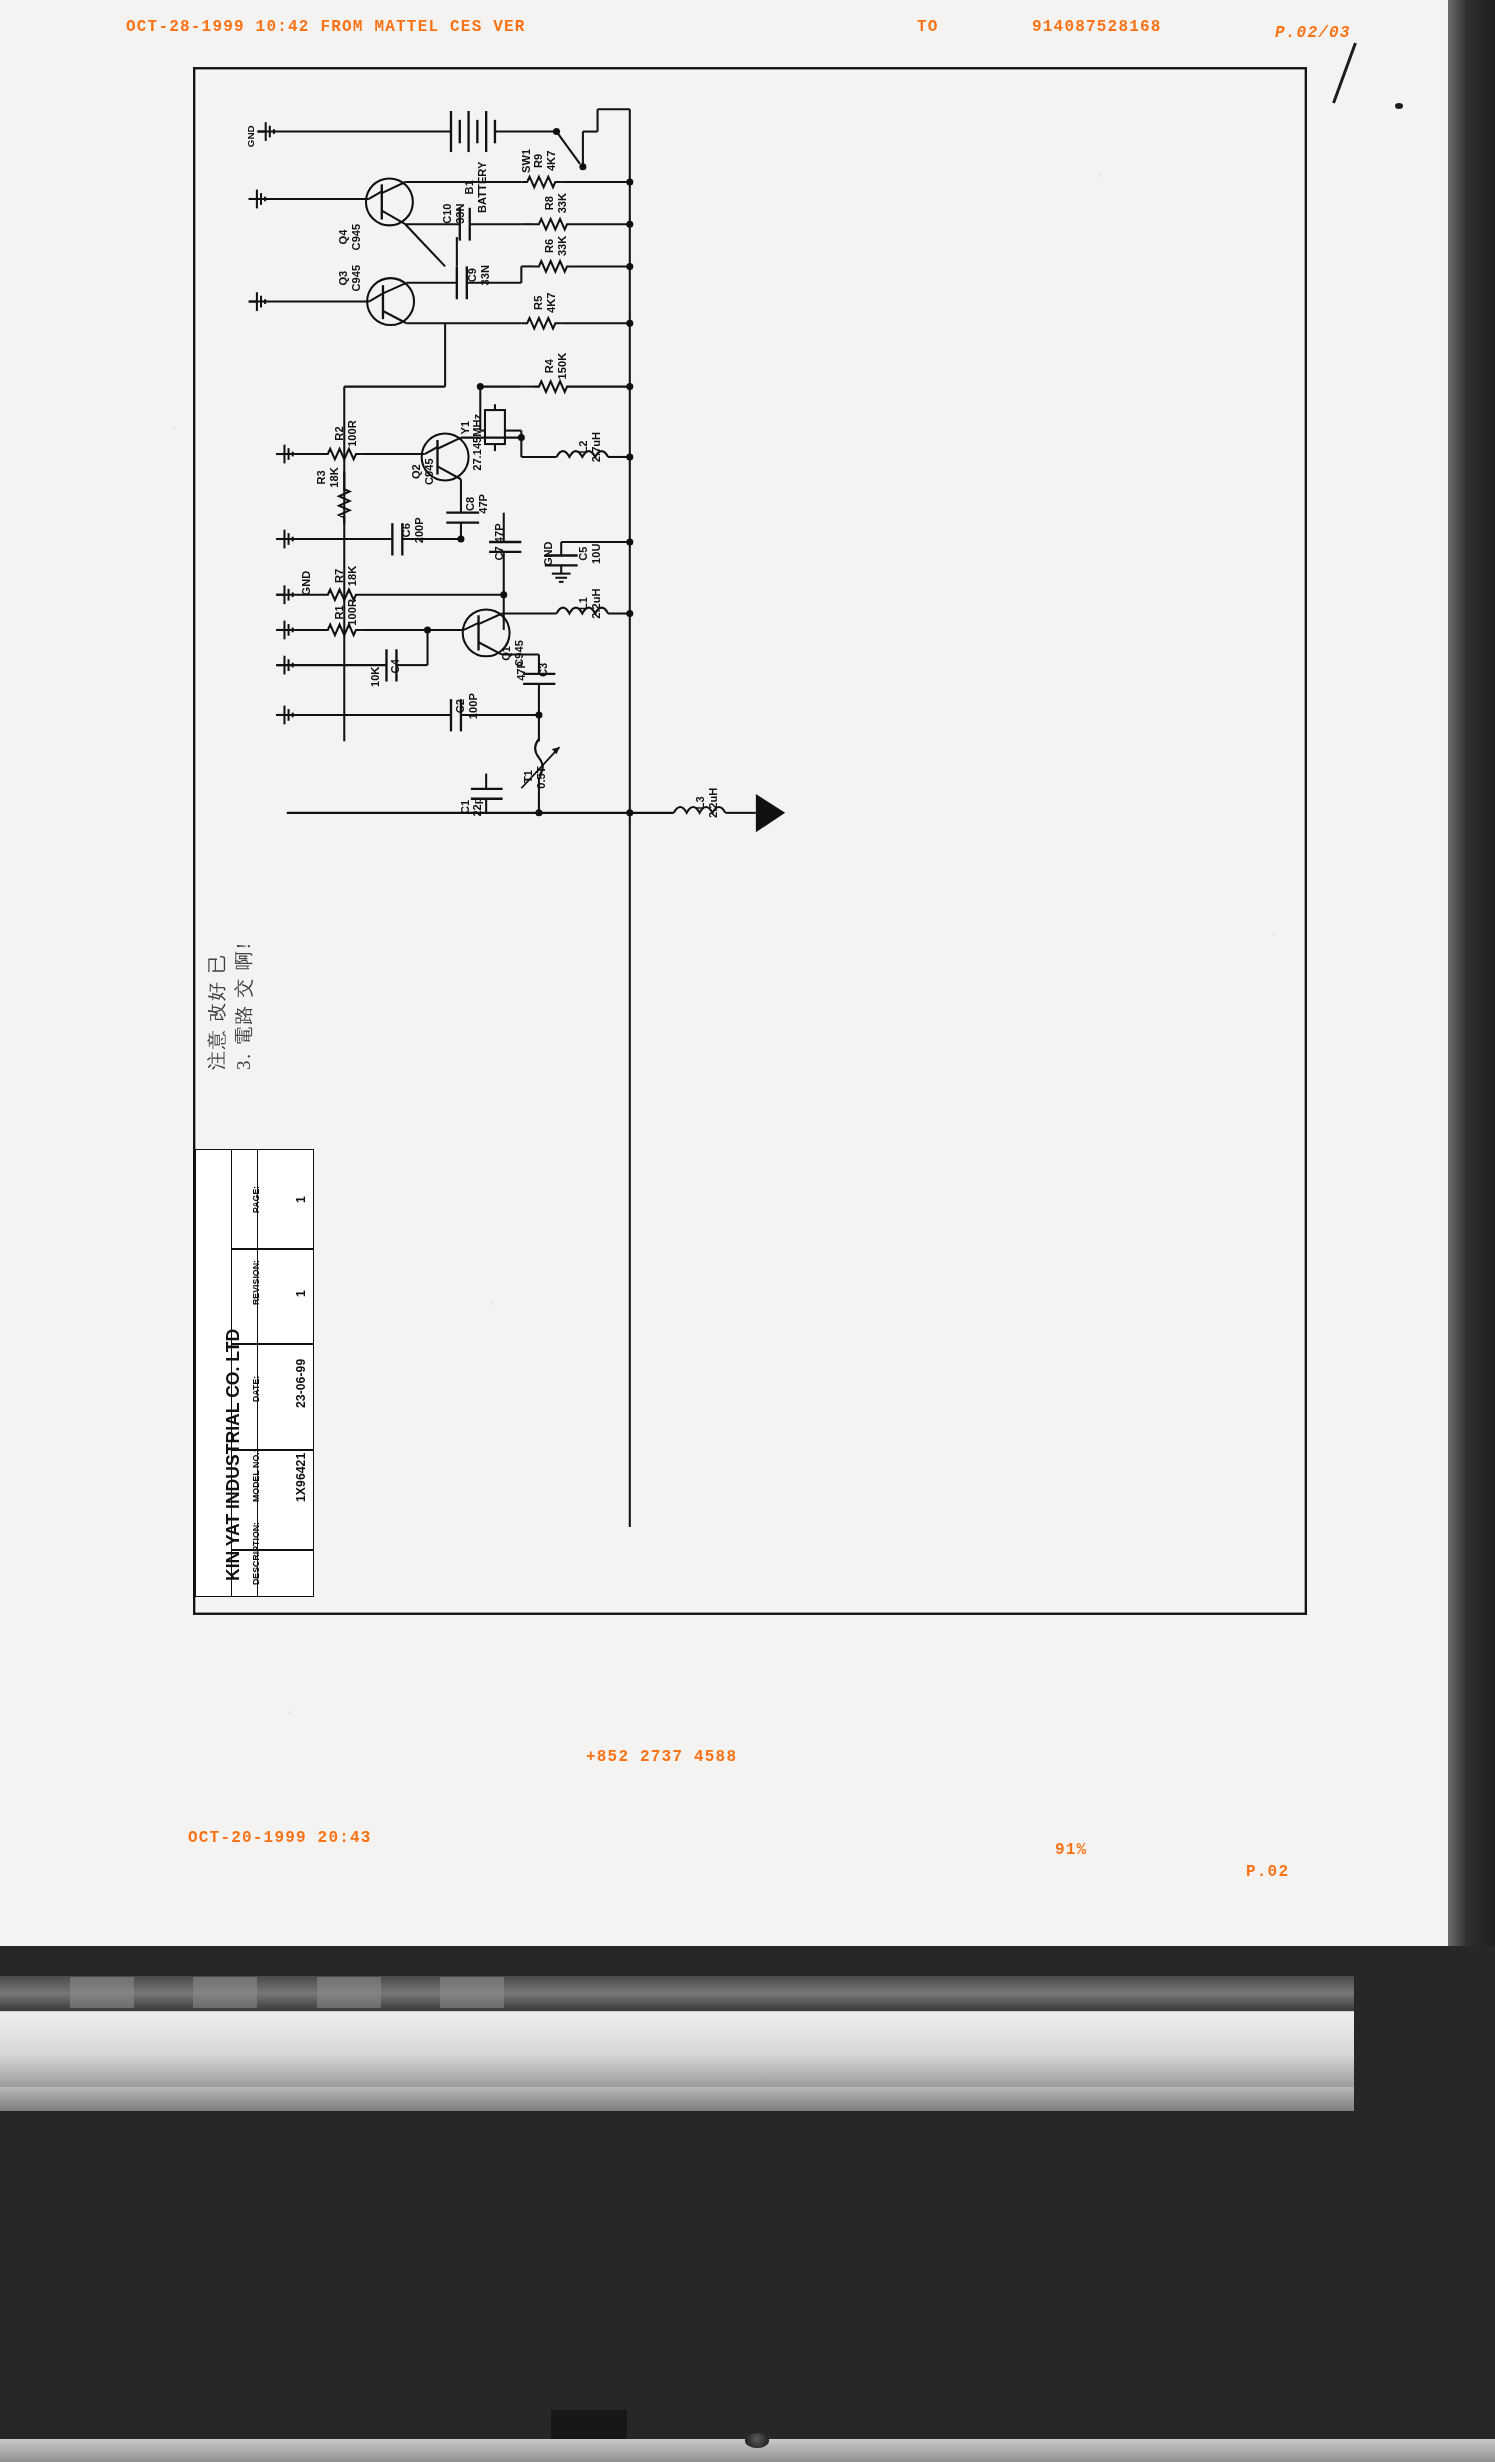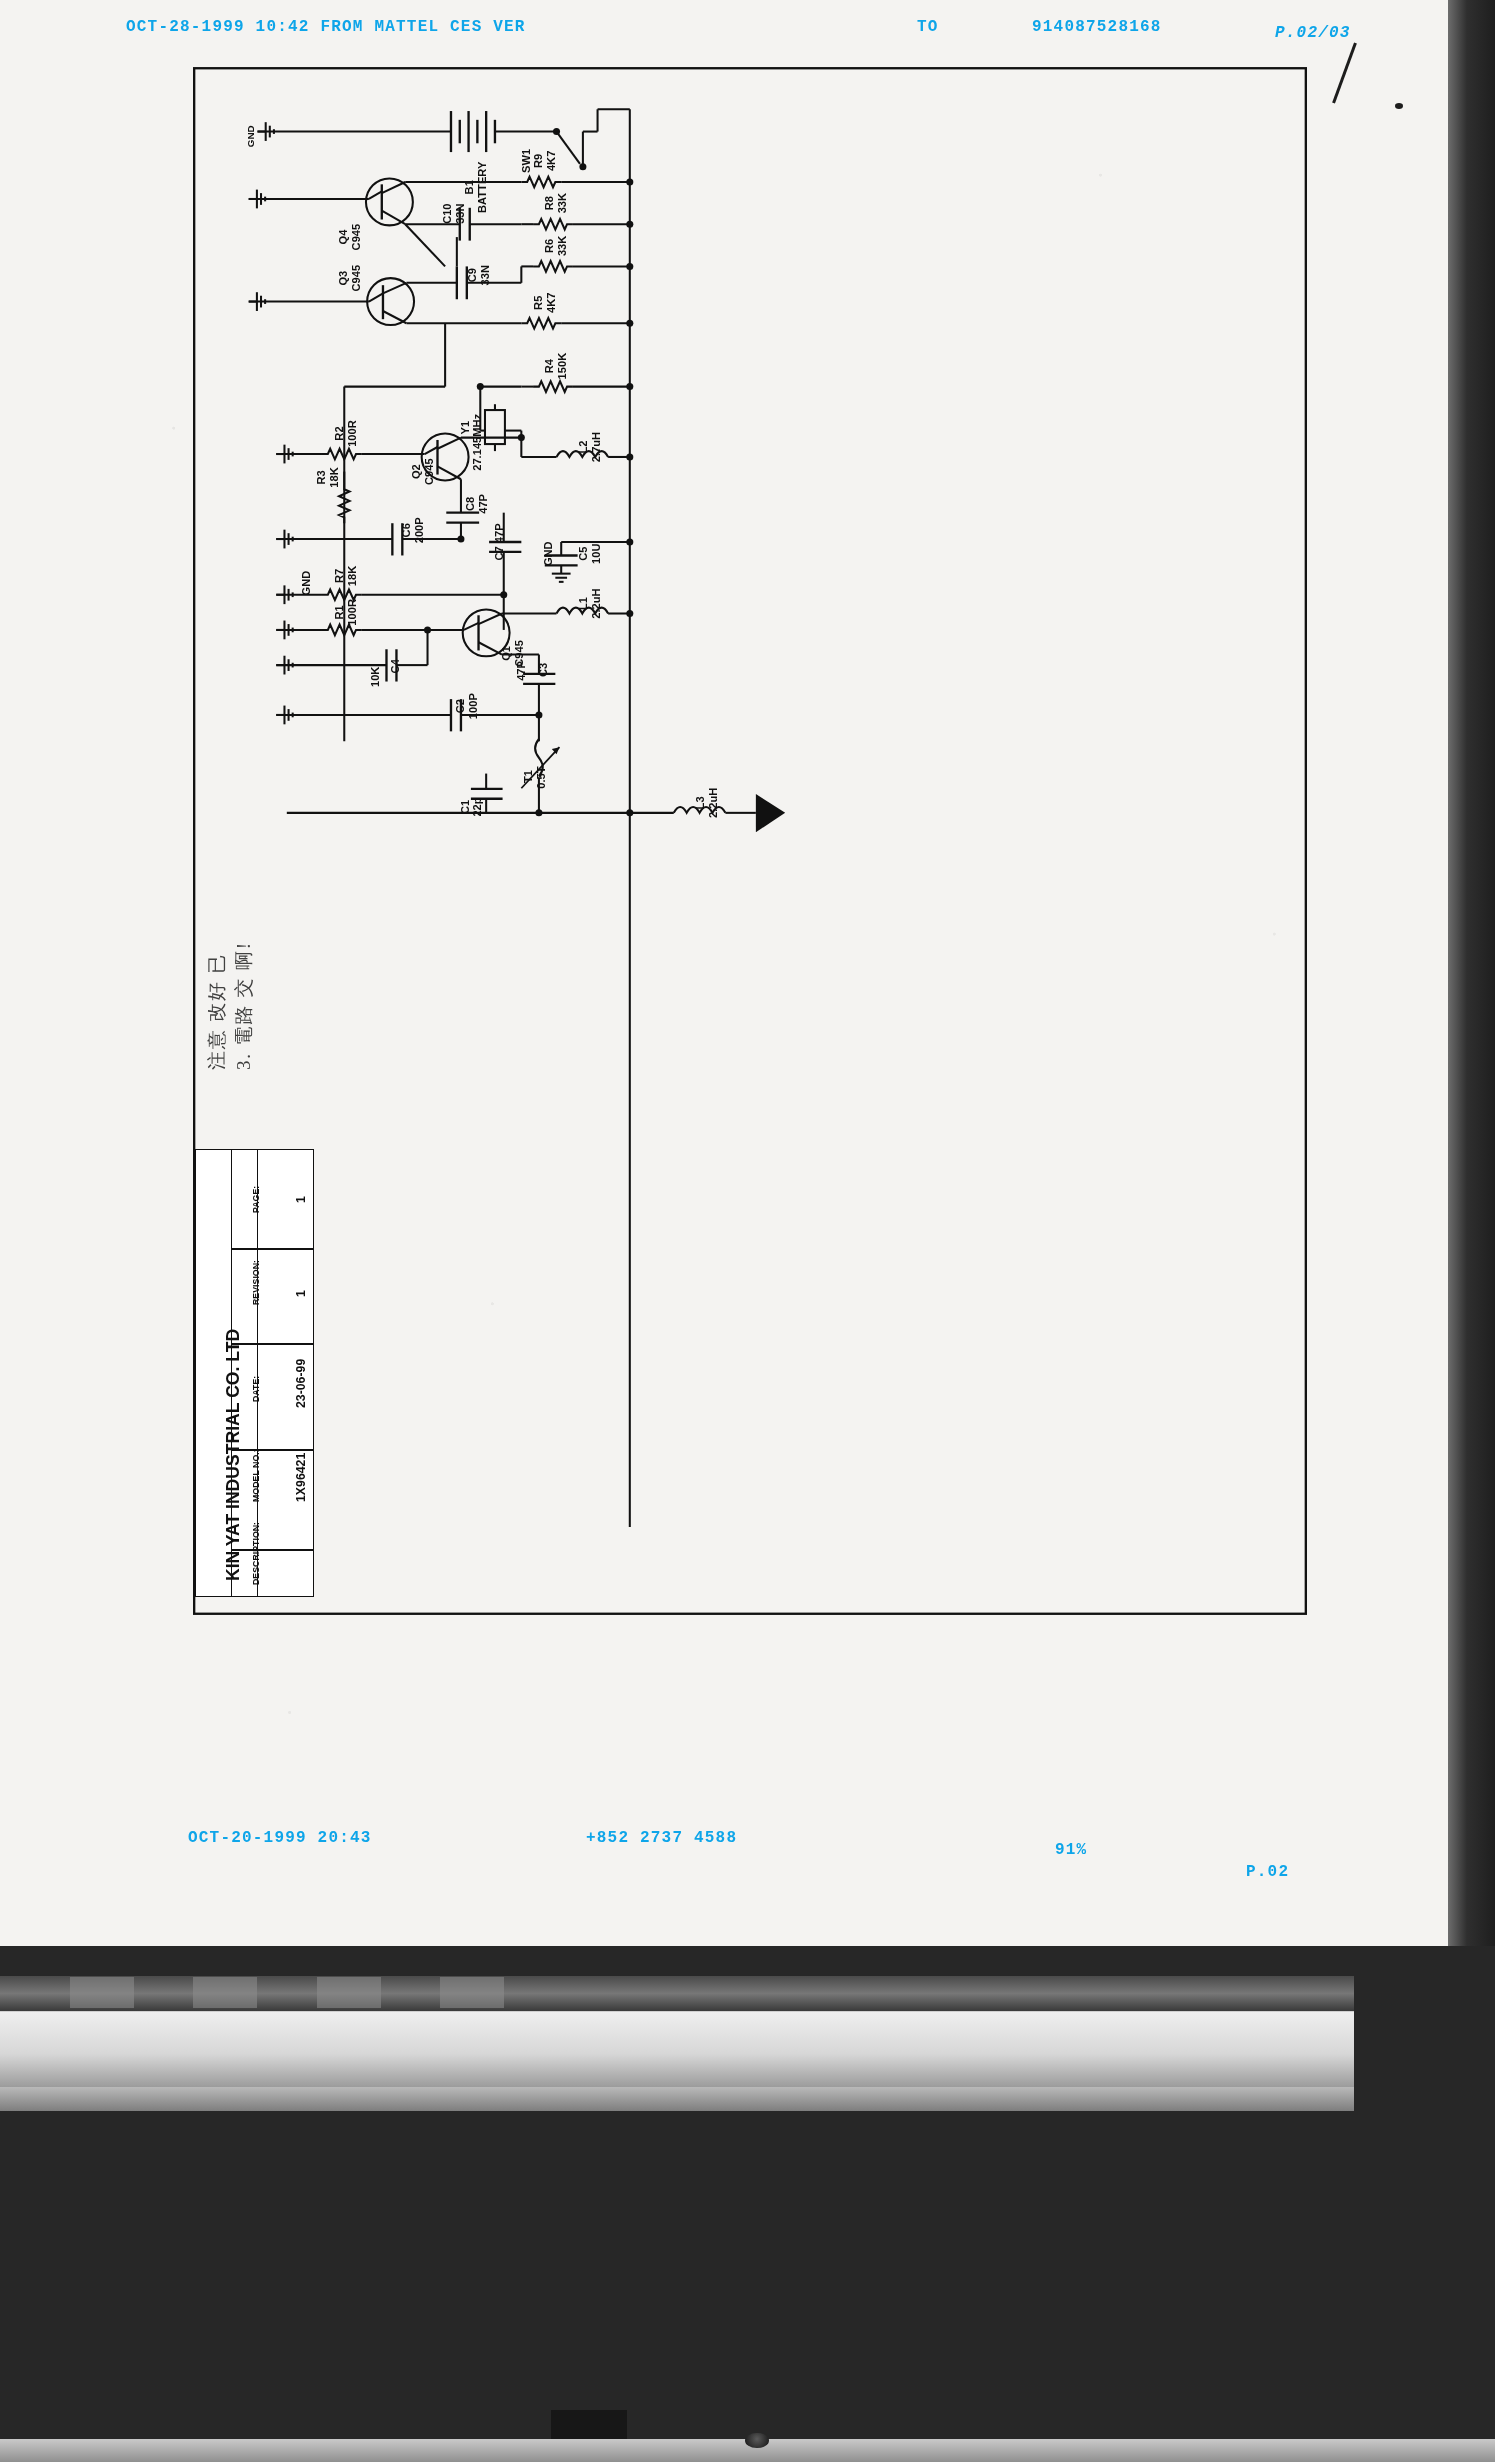--- a/index.html
+++ b/index.html
@@ -11,21 +11,21 @@
      background:linear-gradient(90deg,#6d6d6d 0%,#2f2f2f 40%,#1e1e1e 100%);}
   #scan-noise{position:absolute;left:0;top:0;width:1448px;height:1946px;pointer-events:none;
      background:
        radial-gradient(circle at 12% 22%,rgba(0,0,0,.06) 0 1.2px,transparent 1.8px),
        radial-gradient(circle at 76% 9%,rgba(0,0,0,.05) 0 1.2px,transparent 1.8px),
        radial-gradient(circle at 34% 67%,rgba(0,0,0,.05) 0 1.2px,transparent 1.8px),
        radial-gradient(circle at 88% 48%,rgba(0,0,0,.05) 0 1.2px,transparent 1.8px),
        radial-gradient(circle at 20% 88%,rgba(0,0,0,.05) 0 1.2px,transparent 1.8px);}
 
   
-  .faxline{position:absolute;color:#0ea5e9;font-size:16px;letter-spacing:1.2px;white-space:nowrap;font-weight:700;}
+  .faxline{position:absolute;color:#f97316;font-size:16px;letter-spacing:1.2px;white-space:nowrap;font-weight:700;}
 
   
   #desk{position:absolute;left:0;top:1946px;width:1495px;height:516px;background:#272727;}
   #dev-top{position:absolute;left:0;top:1976px;width:1354px;height:35px;
      background:linear-gradient(180deg,#4a4a4a,#777,#3a3a3a);}
   #dev-strip{position:absolute;left:0;top:2011px;width:1354px;height:76px;
      background:linear-gradient(180deg,#efefef,#d7d7d7 55%,#9a9a9a 100%);
      border-top:1.8px solid #cfcfcf;border-bottom:3.5px solid #555;}
   #dev-strip2{position:absolute;left:0;top:2087px;width:1354px;height:23.5px;
      background:linear-gradient(180deg,#b9b9b9,#7e7e7e);}
@@ -60,21 +60,21 @@
 <div id="scan"></div>
 <div id="scan-noise"></div>
 <div id="scan-shadow-r"></div>
 
 <div class="faxline" style="left:126px;top:17.6px;">OCT-28-1999  10:42   FROM MATTEL CES VER</div>
 <div class="faxline" style="left:917px;top:17.6px;">TO</div>
 <div class="faxline" style="left:1032px;top:17.6px;">914087528168</div>
 <div class="faxline" style="left:1275px;top:24px;font-style:italic;">P.02/03</div>
 
 <div class="faxline" style="left:188px;top:1829px;">OCT-20-1999  20:43</div>
-<div class="faxline" style="left:586px;top:1829px;">+852 2737 4588</div>
+<div class="faxline" style="left:586px;top:1748px;">+852 2737 4588</div>
 <div class="faxline" style="left:1055px;top:1829px;margin-top:12px;">91%</div>
 <div class="faxline" style="left:1246px;top:1829px;margin-top:34px;">P.02</div>
 
 <div class="mark" style="left:1343px;top:41px;width:2.9px;height:64px;transform:rotate(20deg);"></div>
 <div class="mark" style="left:1395px;top:103px;width:8.2px;height:5.9px;border-radius:50%;"></div>
 
 <svg id="sch" width="1114" height="1548" viewBox="0 0 1900 2640">
   <defs>
     <g id="res">
       <path d="M0,0 L10,0 L14,-9 L22,9 L30,-9 L38,9 L46,-9 L54,9 L58,0 L68,0" fill="none" stroke="#111" stroke-width="3.5"></path>

